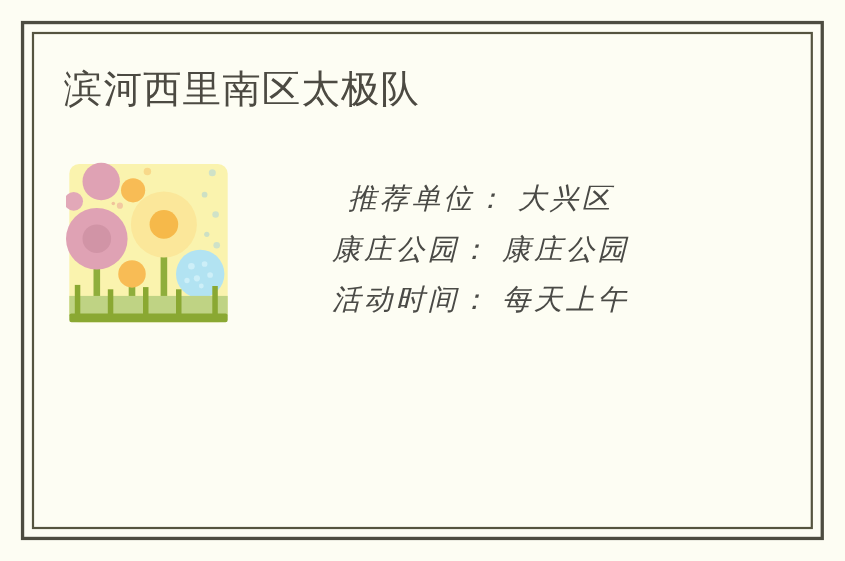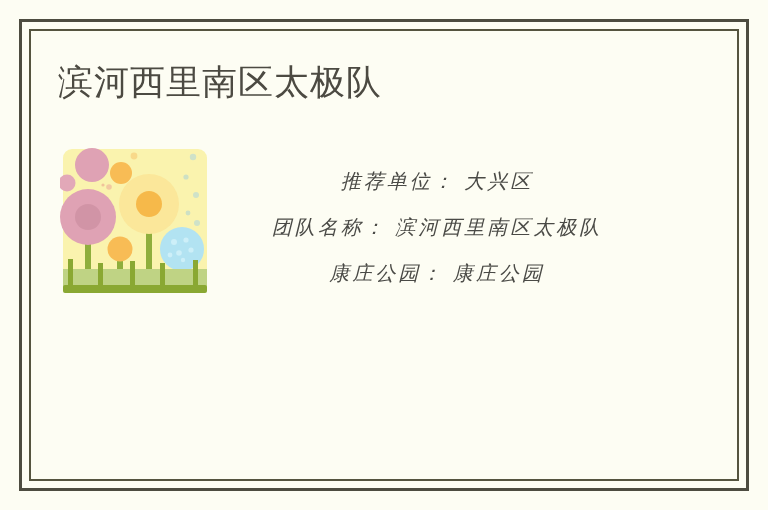--- a/index.html
+++ b/index.html
@@ -75,22 +75,22 @@
 
   
   .info-block {
     position: absolute;
     left: 222px;
     top: 158px;
     width: 430px;
     text-align: center;
   }
   .info-line {
-    font-family: Liberation Sans, sans-serif;
-    font-size: 20px;
+    font-family: Liberation Serif, serif;
+    font-size: 26px;
     line-height: 46px;
     letter-spacing: 3px;
     color: #4a4a46;
     white-space: nowrap;
     font-style: italic;
     font-weight: 400;
   }
 </style>
 </head>
 <body>
@@ -151,17 +151,17 @@
       <rect x="70" y="116" width="5" height="26" fill="#8aa832"></rect>
       <rect x="100" y="118" width="5" height="24" fill="#8aa832"></rect>
       <rect x="133" y="115" width="5" height="27" fill="#8aa832"></rect>
 
       <rect x="3" y="140" width="144" height="8" rx="2" ry="2" fill="#8aa832"></rect>
     </svg>
   </div>
 
   <div class="info-block">
     <div class="info-line">推荐单位： 大兴区</div>
-    <div class="info-line">团队名称： 滨河西里南区太极队</div>
     <div class="info-line">康庄公园： 康庄公园</div>
+    <div class="info-line">活动时间： 每天上午</div>
   </div>
 
 </div>
 
 </body></html>

